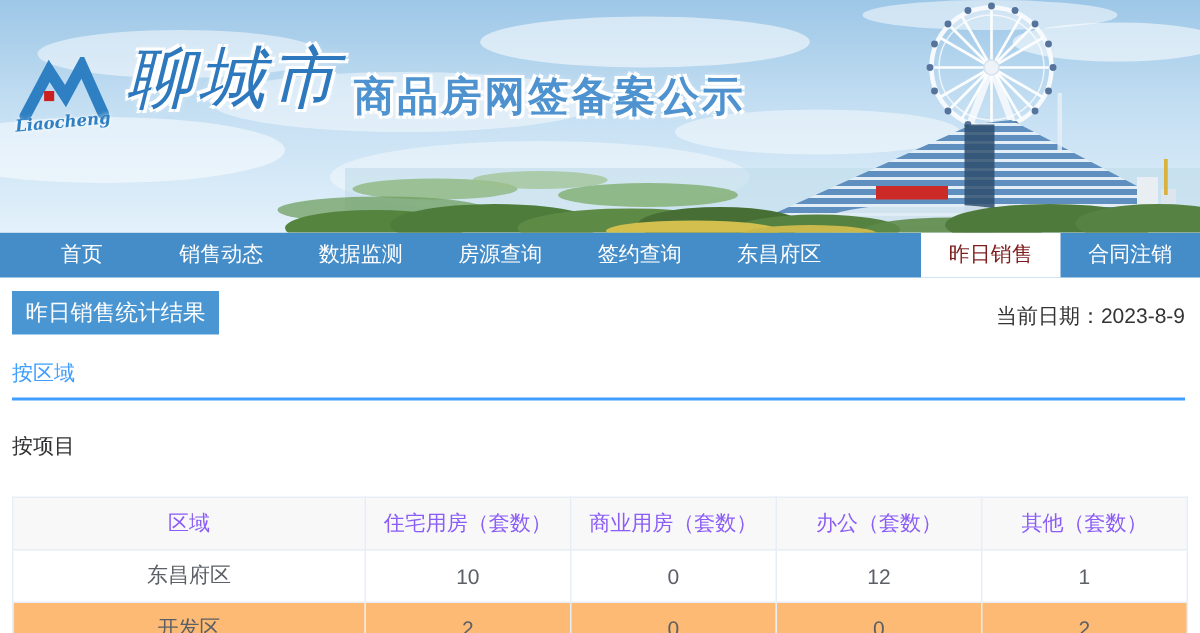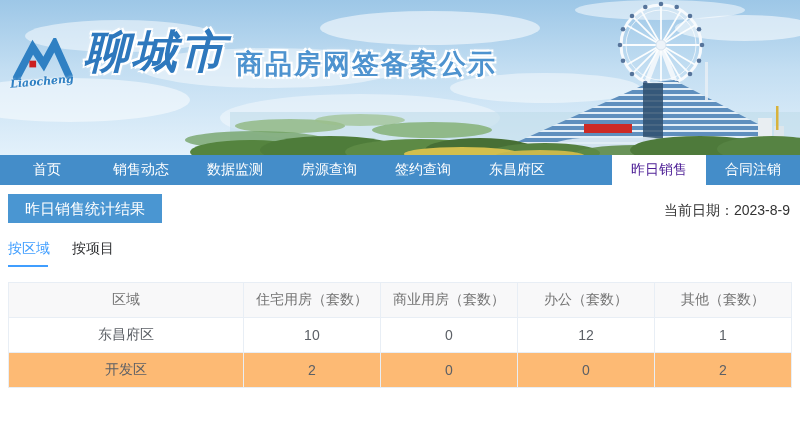--- a/index.html
+++ b/index.html
@@ -8,50 +8,50 @@
 
   
   .banner { position: relative; width: 800px; height: 155px; overflow: hidden;
             background: linear-gradient(180deg, #9dc7e7 0%, #c3def2 45%, #e3f1fb 100%); }
   .banner svg.scene { position: absolute; inset: 0; }
   .brand { position: absolute; top: 26px; left: 10px; display: flex; align-items: flex-start; }
   .logo-box { width: 64px; display: flex; flex-direction: column; align-items: center; margin-top: 12px; }
   .logo-script { font-family: "DejaVu Serif", serif; font-style: italic; font-weight: bold;
                  font-size: 11px; color: #2f80c3; margin-top: -5px; transform: rotate(-5deg);
                  text-shadow: 0 0 3px #fff; }
-  .brand-city { font-size: 45px; font-weight: bold; font-style: italic; color: #2e78bd;
+  .brand-city { font-size: 45px; font-weight: normal; font-style: italic; color: #2e78bd;
                 line-height: 52px; margin-left: 10px; letter-spacing: 3px;
                 text-shadow: -2px -2px 0 #fff, 2px -2px 0 #fff, -2px 2px 0 #fff, 2px 2px 0 #fff, 0 0 5px #fff; }
   .brand-title { font-size: 27px; font-weight: bold; color: #4e93cf; margin-left: 8px; margin-top: 20px;
                  letter-spacing: 2px;
                  text-shadow: -2px -2px 0 #fff, 2px -2px 0 #fff, -2px 2px 0 #fff, 2px 2px 0 #fff, 0 0 5px #fff; }
 
   
-  .nav { display: flex; width: 800px; height: 30px; background: #448dc9; }
+  .nav { display: flex; width: 800px; height: 30px; background: #448dc9; padding-left: 8px; }
   .nav-item { flex: 1; display: flex; align-items: center; justify-content: center;
               font-size: 14px; color: #fff; cursor: pointer; white-space: nowrap; }
-  .nav-item.active { background: #fff; color: #4c1d95; margin-left: 48px; }
+  .nav-item.active { background: #fff; color: #7f1d1d; margin-left: 48px; }
 
   
   .main { padding: 0 8px; }
   .section-head { display: flex; justify-content: space-between; align-items: flex-start; margin-top: 9px; }
   .section-badge { background: #4a96d2; color: #fff; font-size: 15px; height: 29px;
-                   line-height: 29px; padding: 0 17px; }
+                   line-height: 29px; padding: 0 9px; }
   .current-date { font-size: 14px; color: #333; margin-top: 8px; margin-right: 2px; }
 
-  .tabs { display: flex; gap: 22px; margin-top: 17px; }
+  .tabs { display: flex; gap: 22px; margin-top: 17px; flex-direction: column; }
   .tab { font-size: 14px; color: #303133; padding-bottom: 9px; position: relative; cursor: pointer; }
   .tab.active { color: #409eff; }
   .tab.active::after { content: ""; position: absolute; left: 0; right: 2px; bottom: 0;
                        height: 2px; background: #409eff; }
 
   .sales-table { width: 100%; border-collapse: collapse; margin-top: 15px; table-layout: fixed; }
   .sales-table th, .sales-table td { height: 35px; border: 1px solid #e8eef5; text-align: center;
                                      font-size: 14px; font-weight: normal; color: #5c6066; }
-  .sales-table th { background: #f8f8f9; color: #737373; }
+  .sales-table th { background: #f8f8f9; color: #8b5cf6; }
   .sales-table col.c-region { width: 30%; }
   .sales-table col.c-num { width: 17.5%; }
   .sales-table tbody tr:nth-child(2) { background: #fdba74; }
 </style>
 </head>
 <body>
 
 <header class="banner">
   <svg class="scene" width="800" height="155" viewBox="0 0 800 155">
     <defs>

